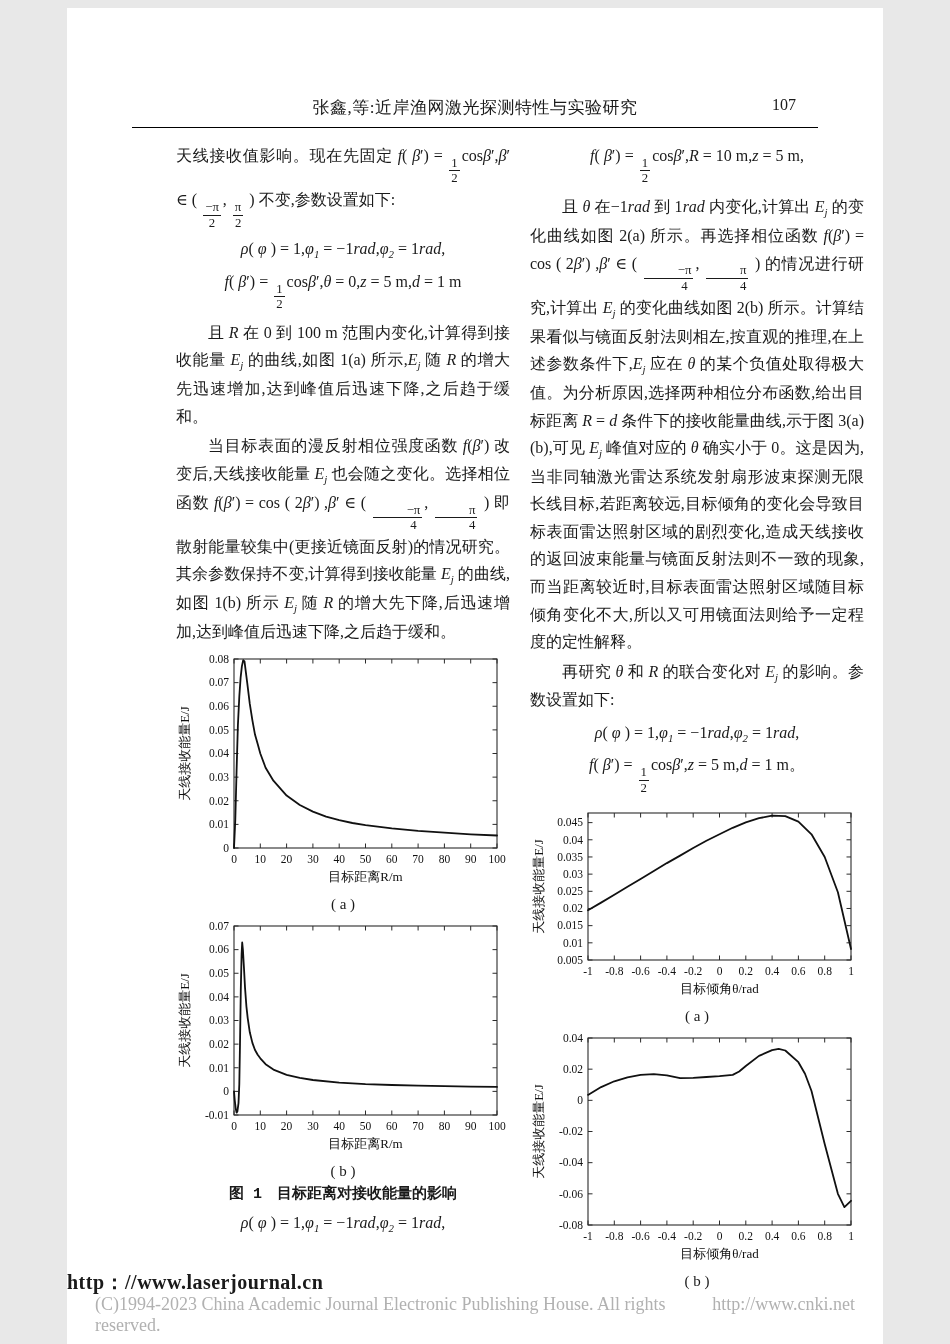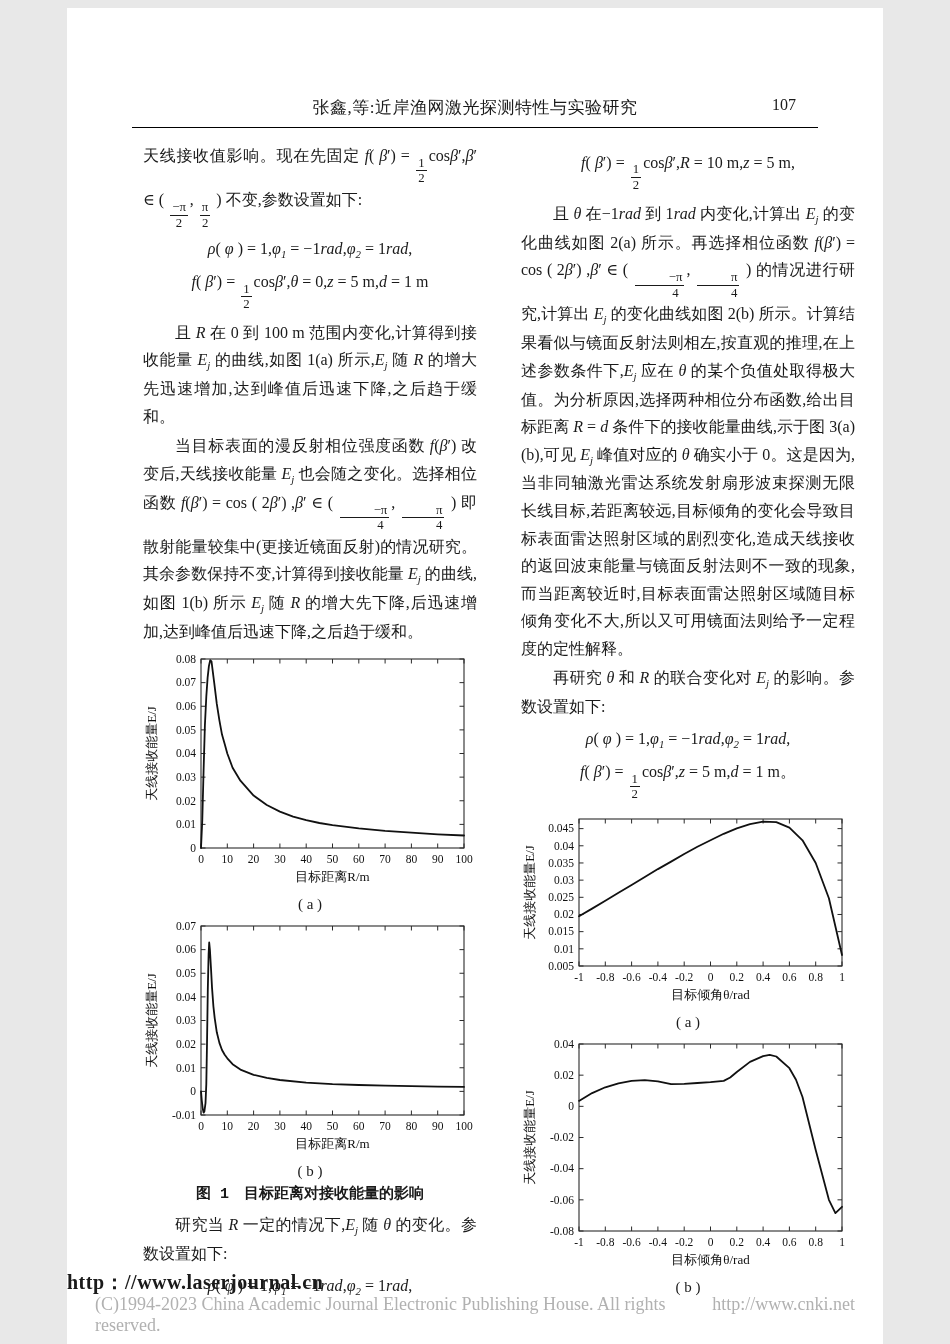--- a/index.html
+++ b/index.html
@@ -4,21 +4,21 @@
 <style>
   html,body{margin:0;padding:0;background:#e8e8e8;}
   .page{position:relative;width:816px;height:1344px;margin:8px auto;background:#ffffff;
         font-family:"Liberation Serif","DejaVu Serif",serif;color:#1a1a1a;overflow:hidden;}
   
   .header{position:relative;margin:88px 65px 0 65px;}
   .header-title{ text-align:center;font-size:17px;letter-spacing:.5px;padding-bottom:8px;}
   .header-page{position:absolute;right:22px;top:0;font-size:16px;}
   .header-rule{border-bottom:1.6px solid #000;}
   
-  .columns{display:flex;gap:44px;padding:14px 68px 0 76px;align-items:center;}
+  .columns{display:flex;gap:20px;padding:14px 68px 0 109px;}
   .col{width:392px;}
   .para{margin:0 0 2px 0;font-size:16px;line-height:1.72;text-align:justify;text-indent:2em;}
   .para.cont{text-indent:0;}
   .formula{text-align:center;font-size:16px;line-height:1.5;margin:7px 0;}
   .formula i, .para i{font-family:"Liberation Serif",serif;}
   sub{font-size:.68em;font-style:italic;}
   .frac{display:inline-flex;flex-direction:column;vertical-align:-0.45em;text-align:center;
         font-size:.8em;line-height:1.15;padding:0 2px;}
   .frac .fn{border-bottom:1px solid #1a1a1a;padding:0 2px;}
   .frac .fd{padding:0 2px;}
@@ -215,21 +215,20 @@
                   <text x="0" y="0" text-anchor="middle" font-size="13" fill="#111" transform="translate(13,103.5) rotate(-90)">天线接收能量E/J</text>
                 </g>
                 <polyline points="58.0,174.4 58.8,183.8 59.8,192.1 60.6,195.6 61.4,194.5 62.5,186.2 63.3,167.3 64.0,127.1 64.8,72.8 65.6,37.3 66.2,25.5 66.9,32.6 68.0,51.5 69.0,70.4 70.4,89.3 71.7,101.1 73.8,115.3 76.4,125.9 79.0,133.0 81.7,137.8 84.3,141.3 89.6,147.2 97.4,152.6 110.6,157.8 123.8,160.9 136.9,163.0 163.2,165.6 189.5,167.1 215.8,168.0 242.1,168.7 268.4,169.2 294.7,169.7 321.0,169.9" fill="none" stroke="#111111" stroke-width="1.8" stroke-linejoin="round" stroke-linecap="round"></polyline>
               </svg></div>
         </div>
         <figcaption class="sublabel">( b )</figcaption>
       </figure>
 
       <div class="fig-caption">图 1　目标距离对接收能量的影响</div>
 
-      <p class="para">研究当 <i>R</i> 一定的情况下,<i>E</i><sub>j</sub> 随 <i>θ</i> 的变化。参数设置如下:</p>
       <div class="formula"><i>ρ</i>( <i>φ</i> ) = 1,<i>φ</i><sub>1</sub> = −1<i>rad</i>,<i>φ</i><sub>2</sub> = 1<i>rad</i>,</div>
     </div>
 
     <div class="col">
       <div class="formula" style="margin-top:2px;"><i>f</i>( <i>β</i>′) = <span class="frac">
             <span class="fn">1</span>
             <span class="fd">2</span>
           </span>cos<i>β</i>′,<i>R</i> = 10 m,<i>z</i> = 5 m,</div>
       <p class="para">且 <i>θ</i> 在−1<i>rad</i> 到 1<i>rad</i> 内变化,计算出 <i>E</i><sub>j</sub> 的变化曲线如图 2(a) 所示。再选择相位函数 <i>f</i>(<i>β</i>′) = cos ( 2<i>β</i>′) ,<i>β</i>′ ∈ ( <span class="frac">
             <span class="fn">−π</span>

